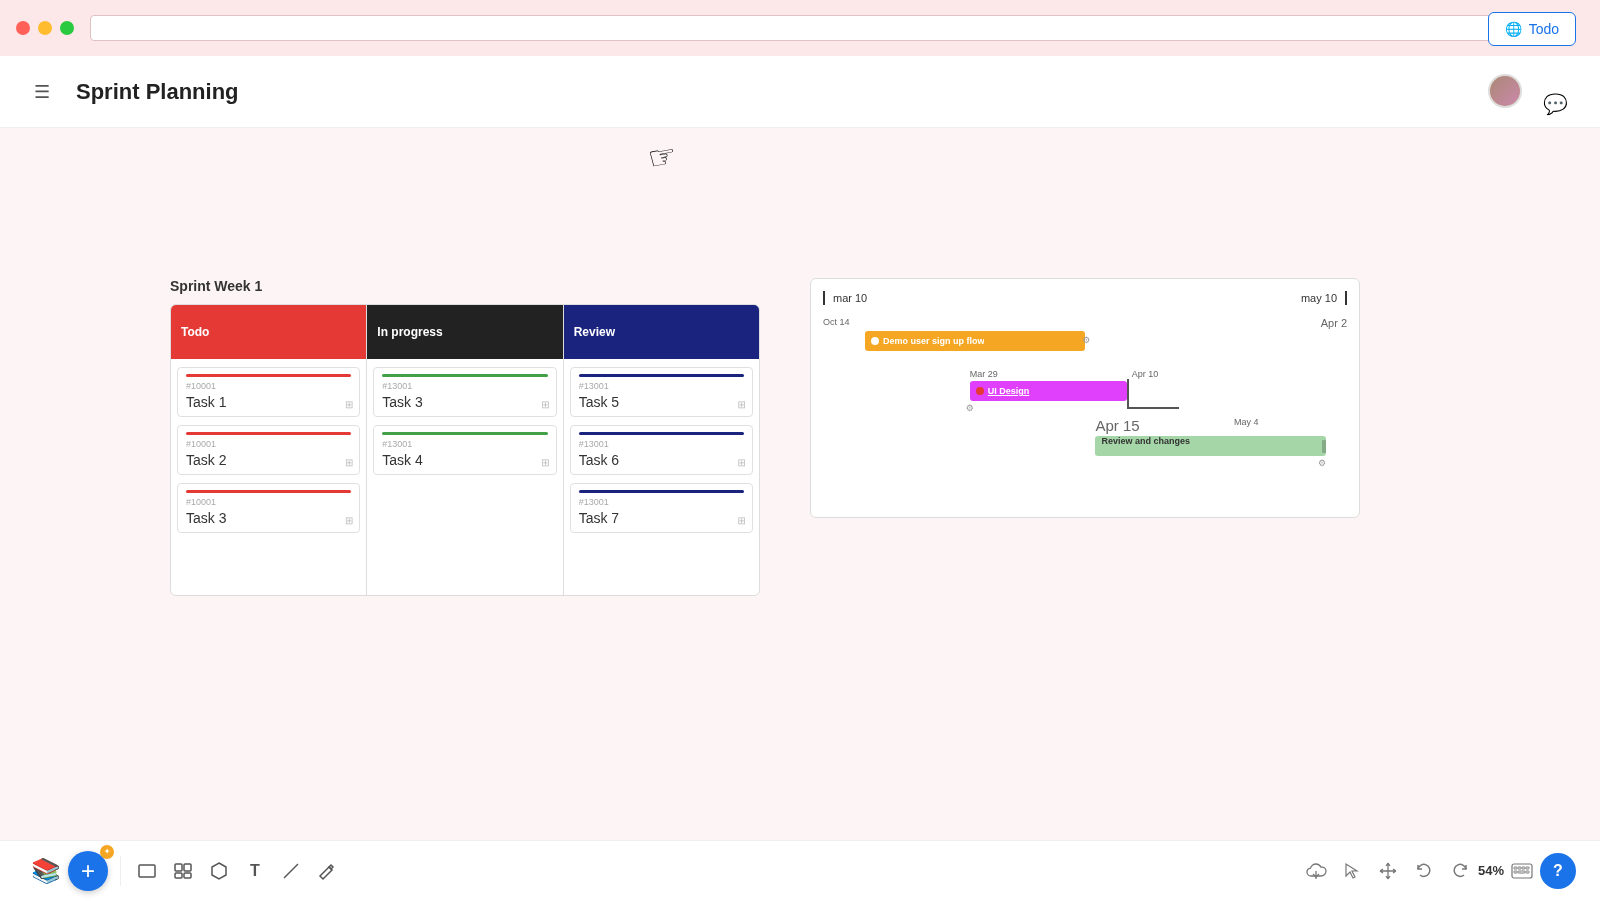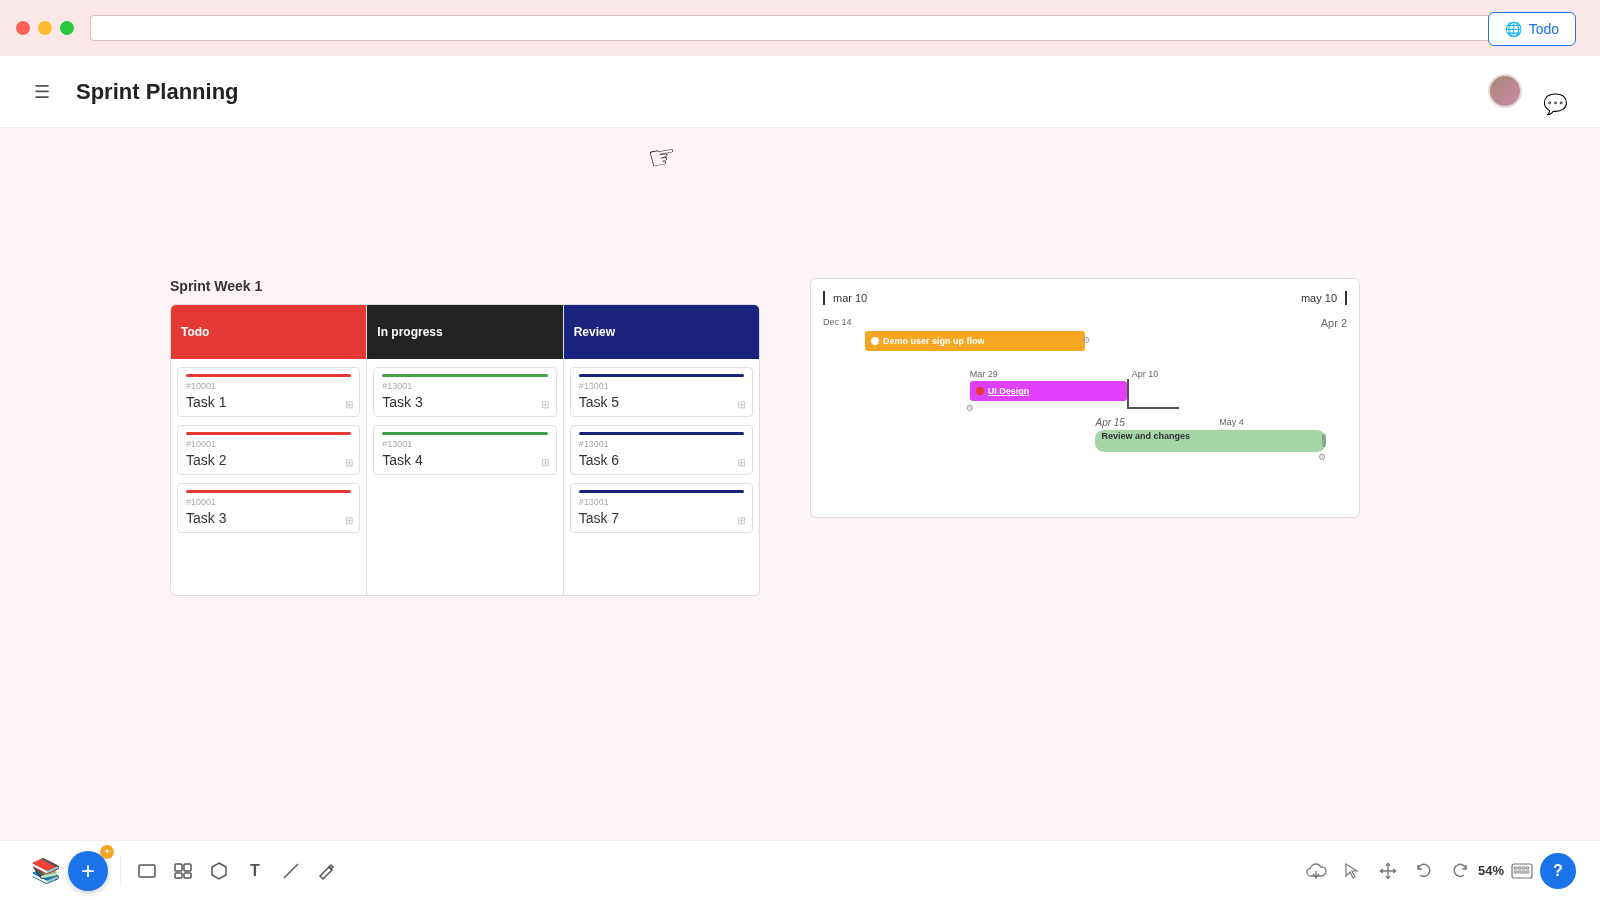--- a/index.html
+++ b/index.html
@@ -427,21 +427,21 @@
         <div class="timeline-date">
           <span>may 10</span>
           <span style="width:2px;height:14px;background:#333;display:inline-block;margin-left:4px;"></span>
         </div>
       </div>
 
       <div style="position:relative; height:160px; margin-top:8px;">
 
         <div style="position:absolute; top:0; left:0; right:0;">
           <div style="display:flex; justify-content:space-between; margin-bottom:2px;">
-            <span style="font-size:9px; color:#666;">Dec 14</span>
+            <span style="font-size:9px; color:#666;">Oct 14</span>
             <span style="font-size:11px; color:#666;">Apr 2</span>
           </div>
           <div style="position:relative; height:22px;">
             <div style="position:absolute; left:8%; width:42%; height:20px; background:#f5a623; border-radius:3px; display:flex; align-items:center; padding:0 6px;">
               <span style="width:8px;height:8px;border-radius:50%;background:#fff;display:inline-block;margin-right:4px;flex-shrink:0;"></span>
               <span style="font-size:9px; color:#fff; font-weight:600; white-space:nowrap; overflow:hidden;">Demo user sign up flow</span>
             </div>
             <span style="position:absolute; right:49%; top:4px; font-size:9px; color:#999;">⚙</span>
           </div>
         </div>
@@ -458,25 +458,25 @@
             </div>
             <span style="position:absolute; left:28%; transform:translateX(-50%); top:22px; font-size:9px; color:#999;">⚙</span>
           </div>
 
           <div style="position:absolute; left:58%; top:10px; width:2px; height:28px; background:#555;"></div>
           <div style="position:absolute; left:58%; top:38px; width:10%; height:2px; background:#555;"></div>
         </div>
 
         <div style="position:absolute; top:100px; left:0; right:0;">
           <div style="display:flex; margin-bottom:2px;">
-            <span style="font-size:10px; color:#666; margin-left:52%;font-style:italic;">Apr 15</span>
+            <span style="font-size:15px; color:#666; margin-left:52%;">Apr 15</span>
             <span style="font-size:9px; color:#666; margin-left:18%;">May 4</span>
           </div>
           <div style="position:relative; height:22px;">
-            <div style="position:absolute; left:52%; width:44%; height:20px; background:#a5d6a7; border-radius:9px; display:flex; align-items:flex-end; padding:11px 6px;">
+            <div style="position:absolute; left:52%; width:44%; height:20px; background:#a5d6a7; border-radius:3px; display:flex; align-items:flex-start; padding:0 6px;">
               <span style="font-size:9px; color:#333; font-weight:600; white-space:nowrap; overflow:hidden;">Review and changes</span>
             </div>
             <div style="position:absolute; right:4%; top:4px; width:4px; height:13px; background:rgba(0,0,0,0.2); border-radius:1px;"></div>
             <span style="position:absolute; right:4%; top:22px; font-size:9px; color:#999;">⚙</span>
           </div>
         </div>
 
       </div>
     </div>
   </div>

